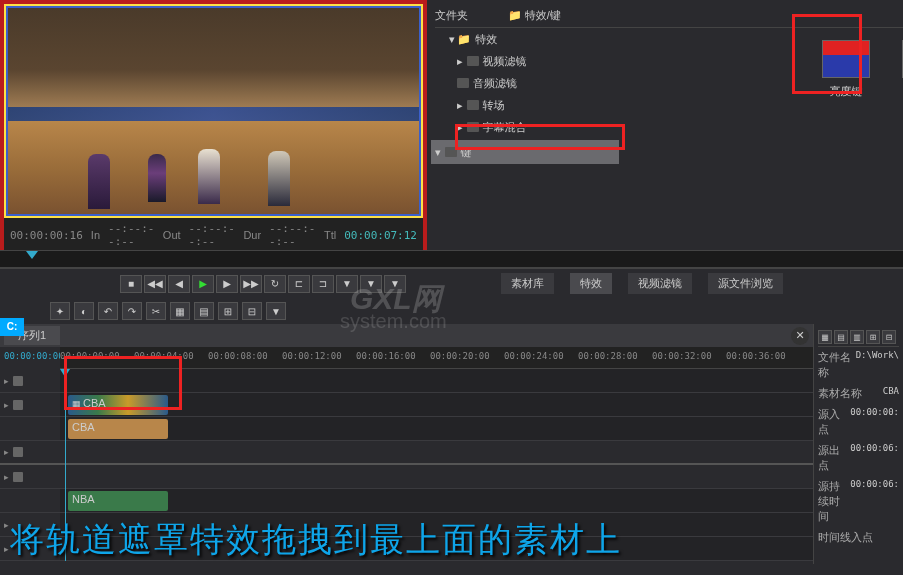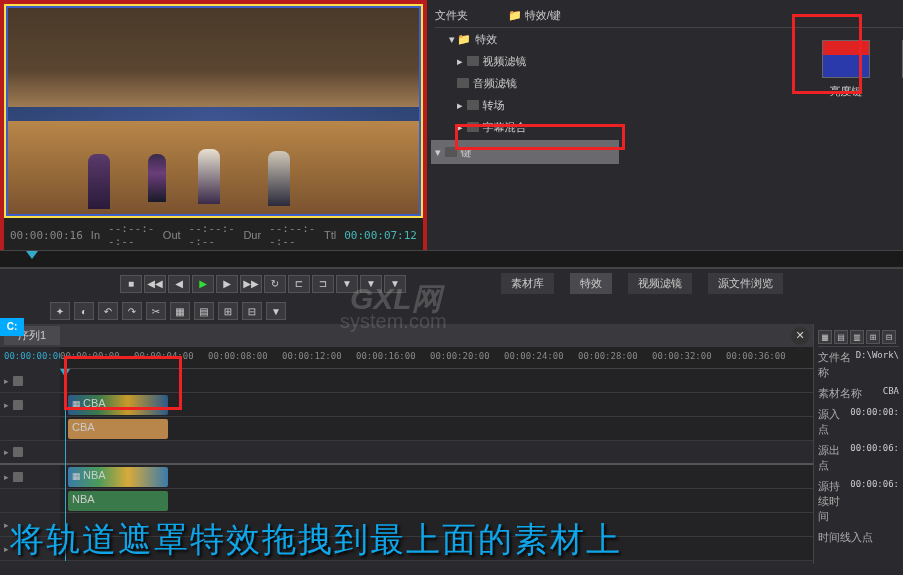--- a/index.html
+++ b/index.html
@@ -216,23 +216,20 @@
           <div class="trkhead">
             <span class="arrow">▸</span>
             <span class="lock"></span>
           </div>
         </div>
       <div class="track">
           <div class="trkhead">
             <span class="arrow">▸</span>
             <span class="lock"></span>
           </div>
-          <div class="trkbody">
-            <div class="clip nba">▦ <span>NBA</span></div>
-          </div>
         </div>
       <div class="track">
           <div class="trkhead"></div>
           <div class="trkbody">
             <div class="clip nba2"><span>NBA</span></div>
           </div>
         </div>
       <div class="track">
           <div class="trkhead">
             <span class="arrow">▸</span>

